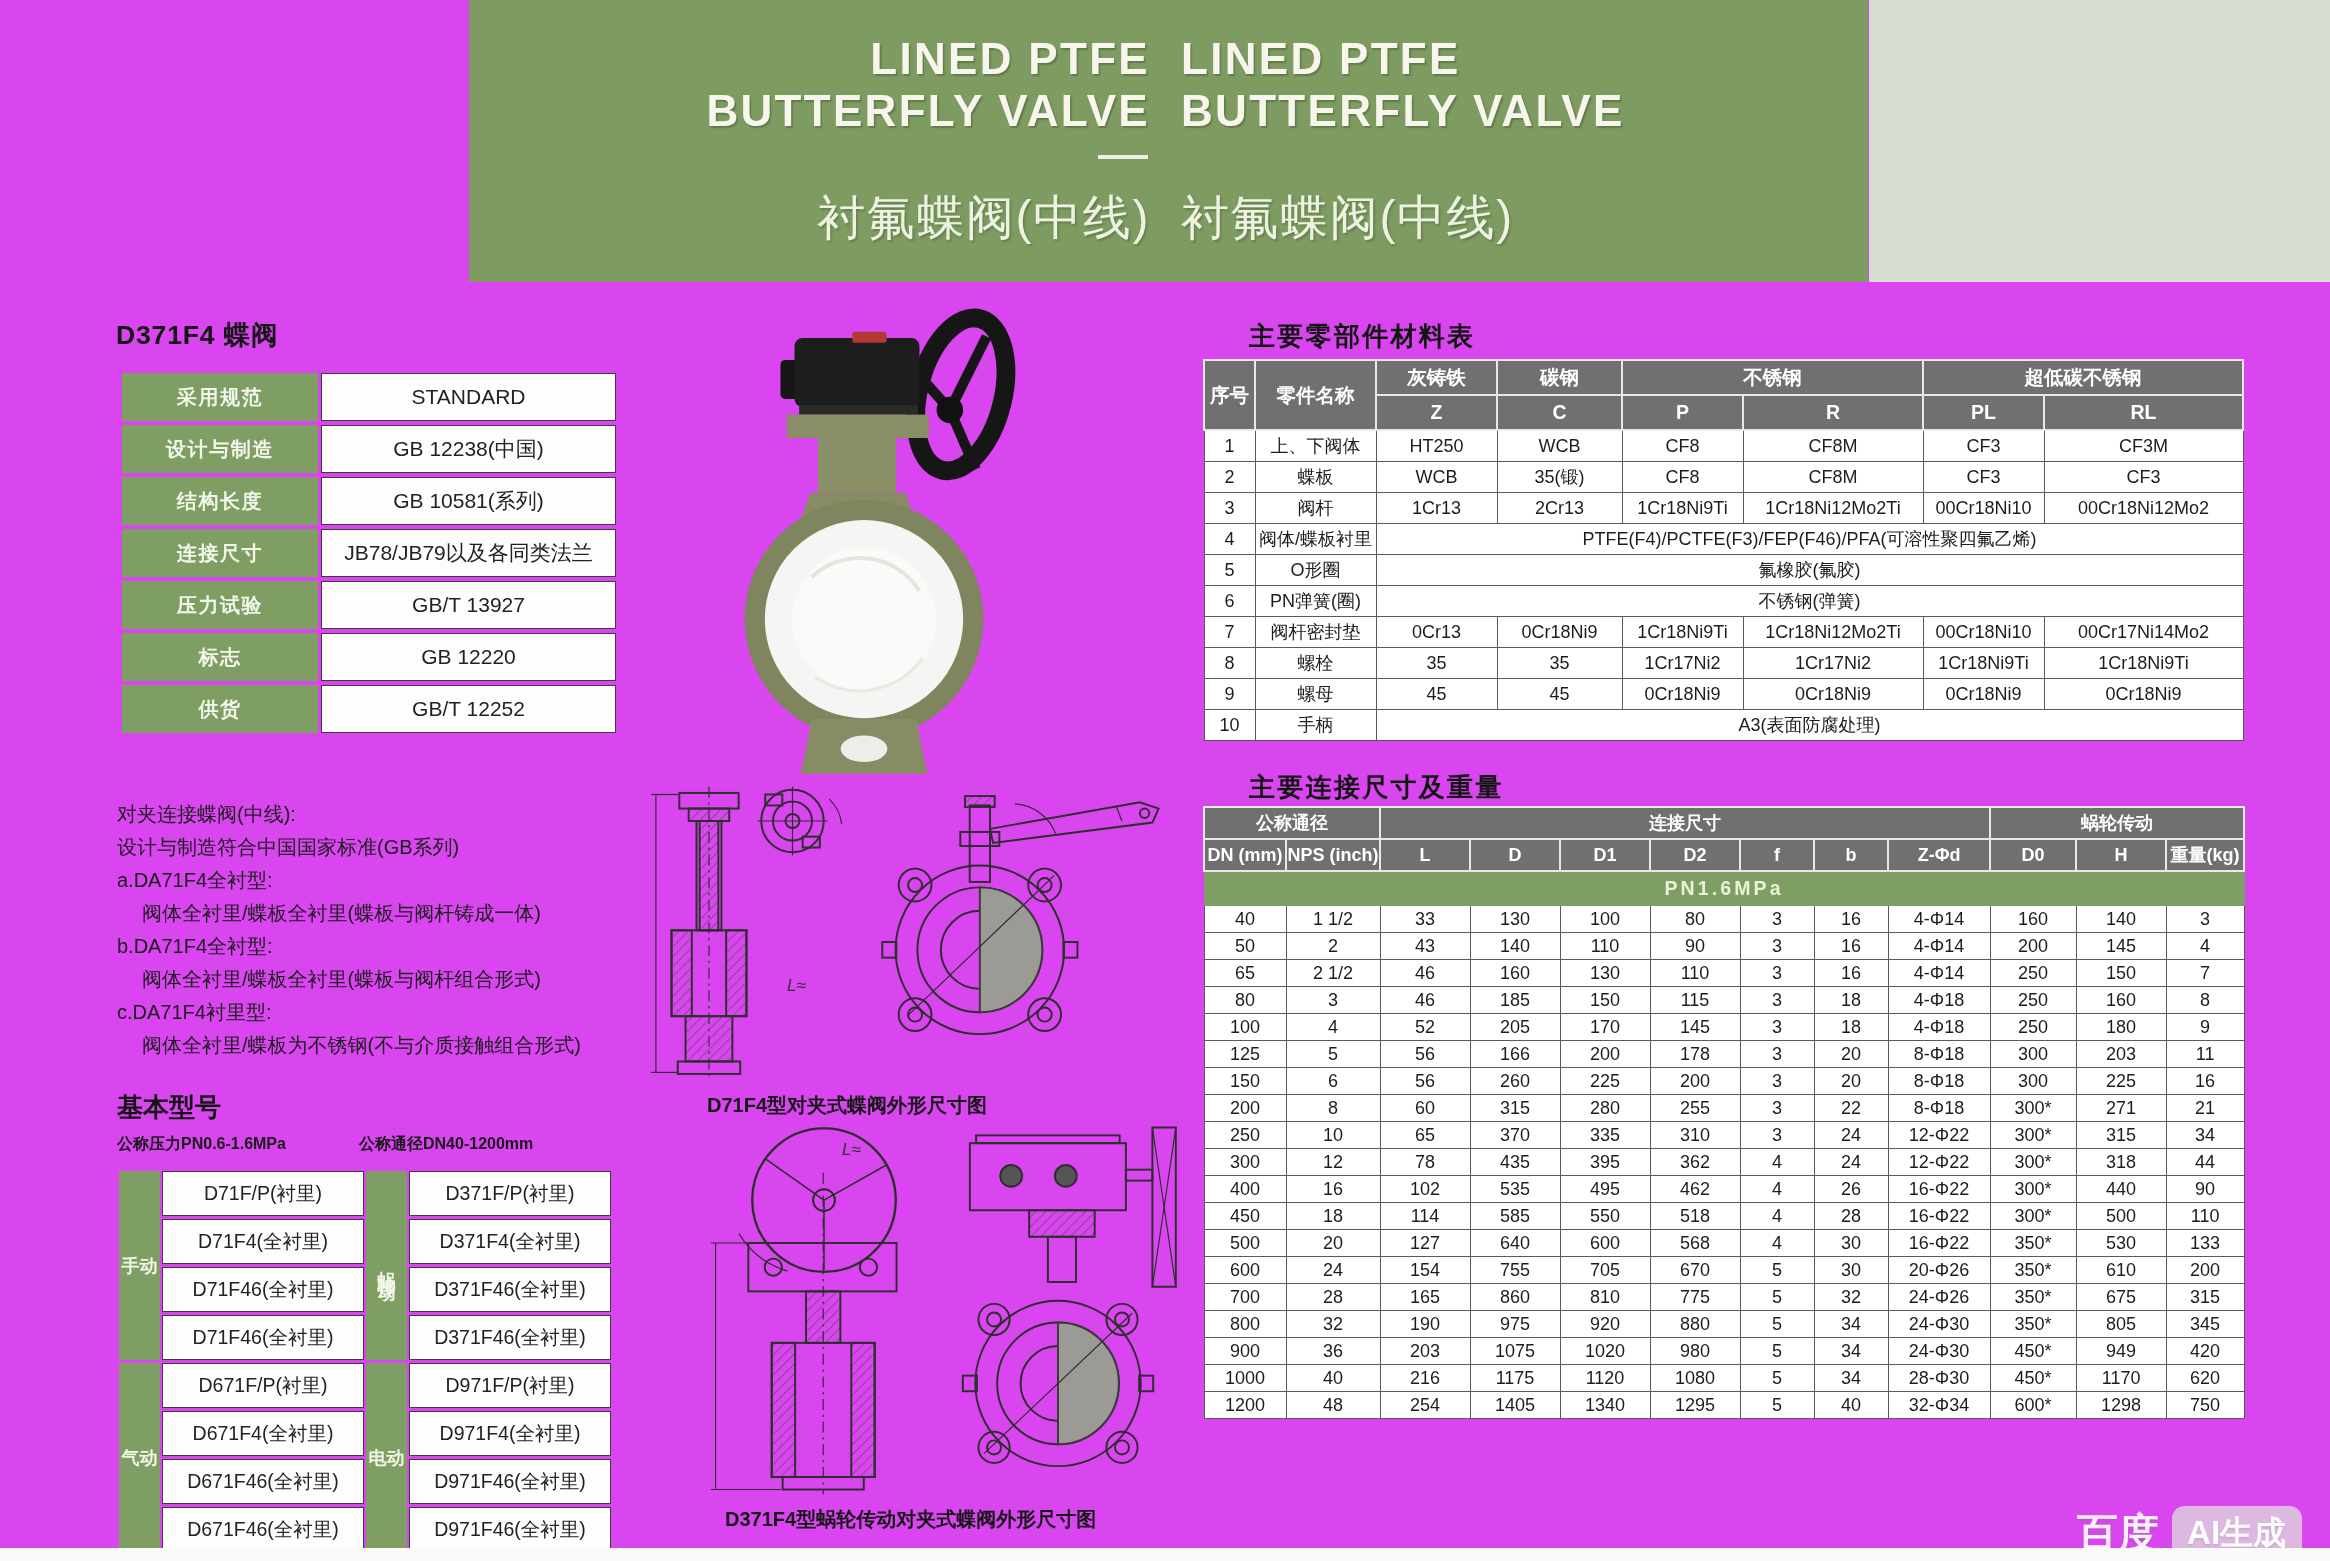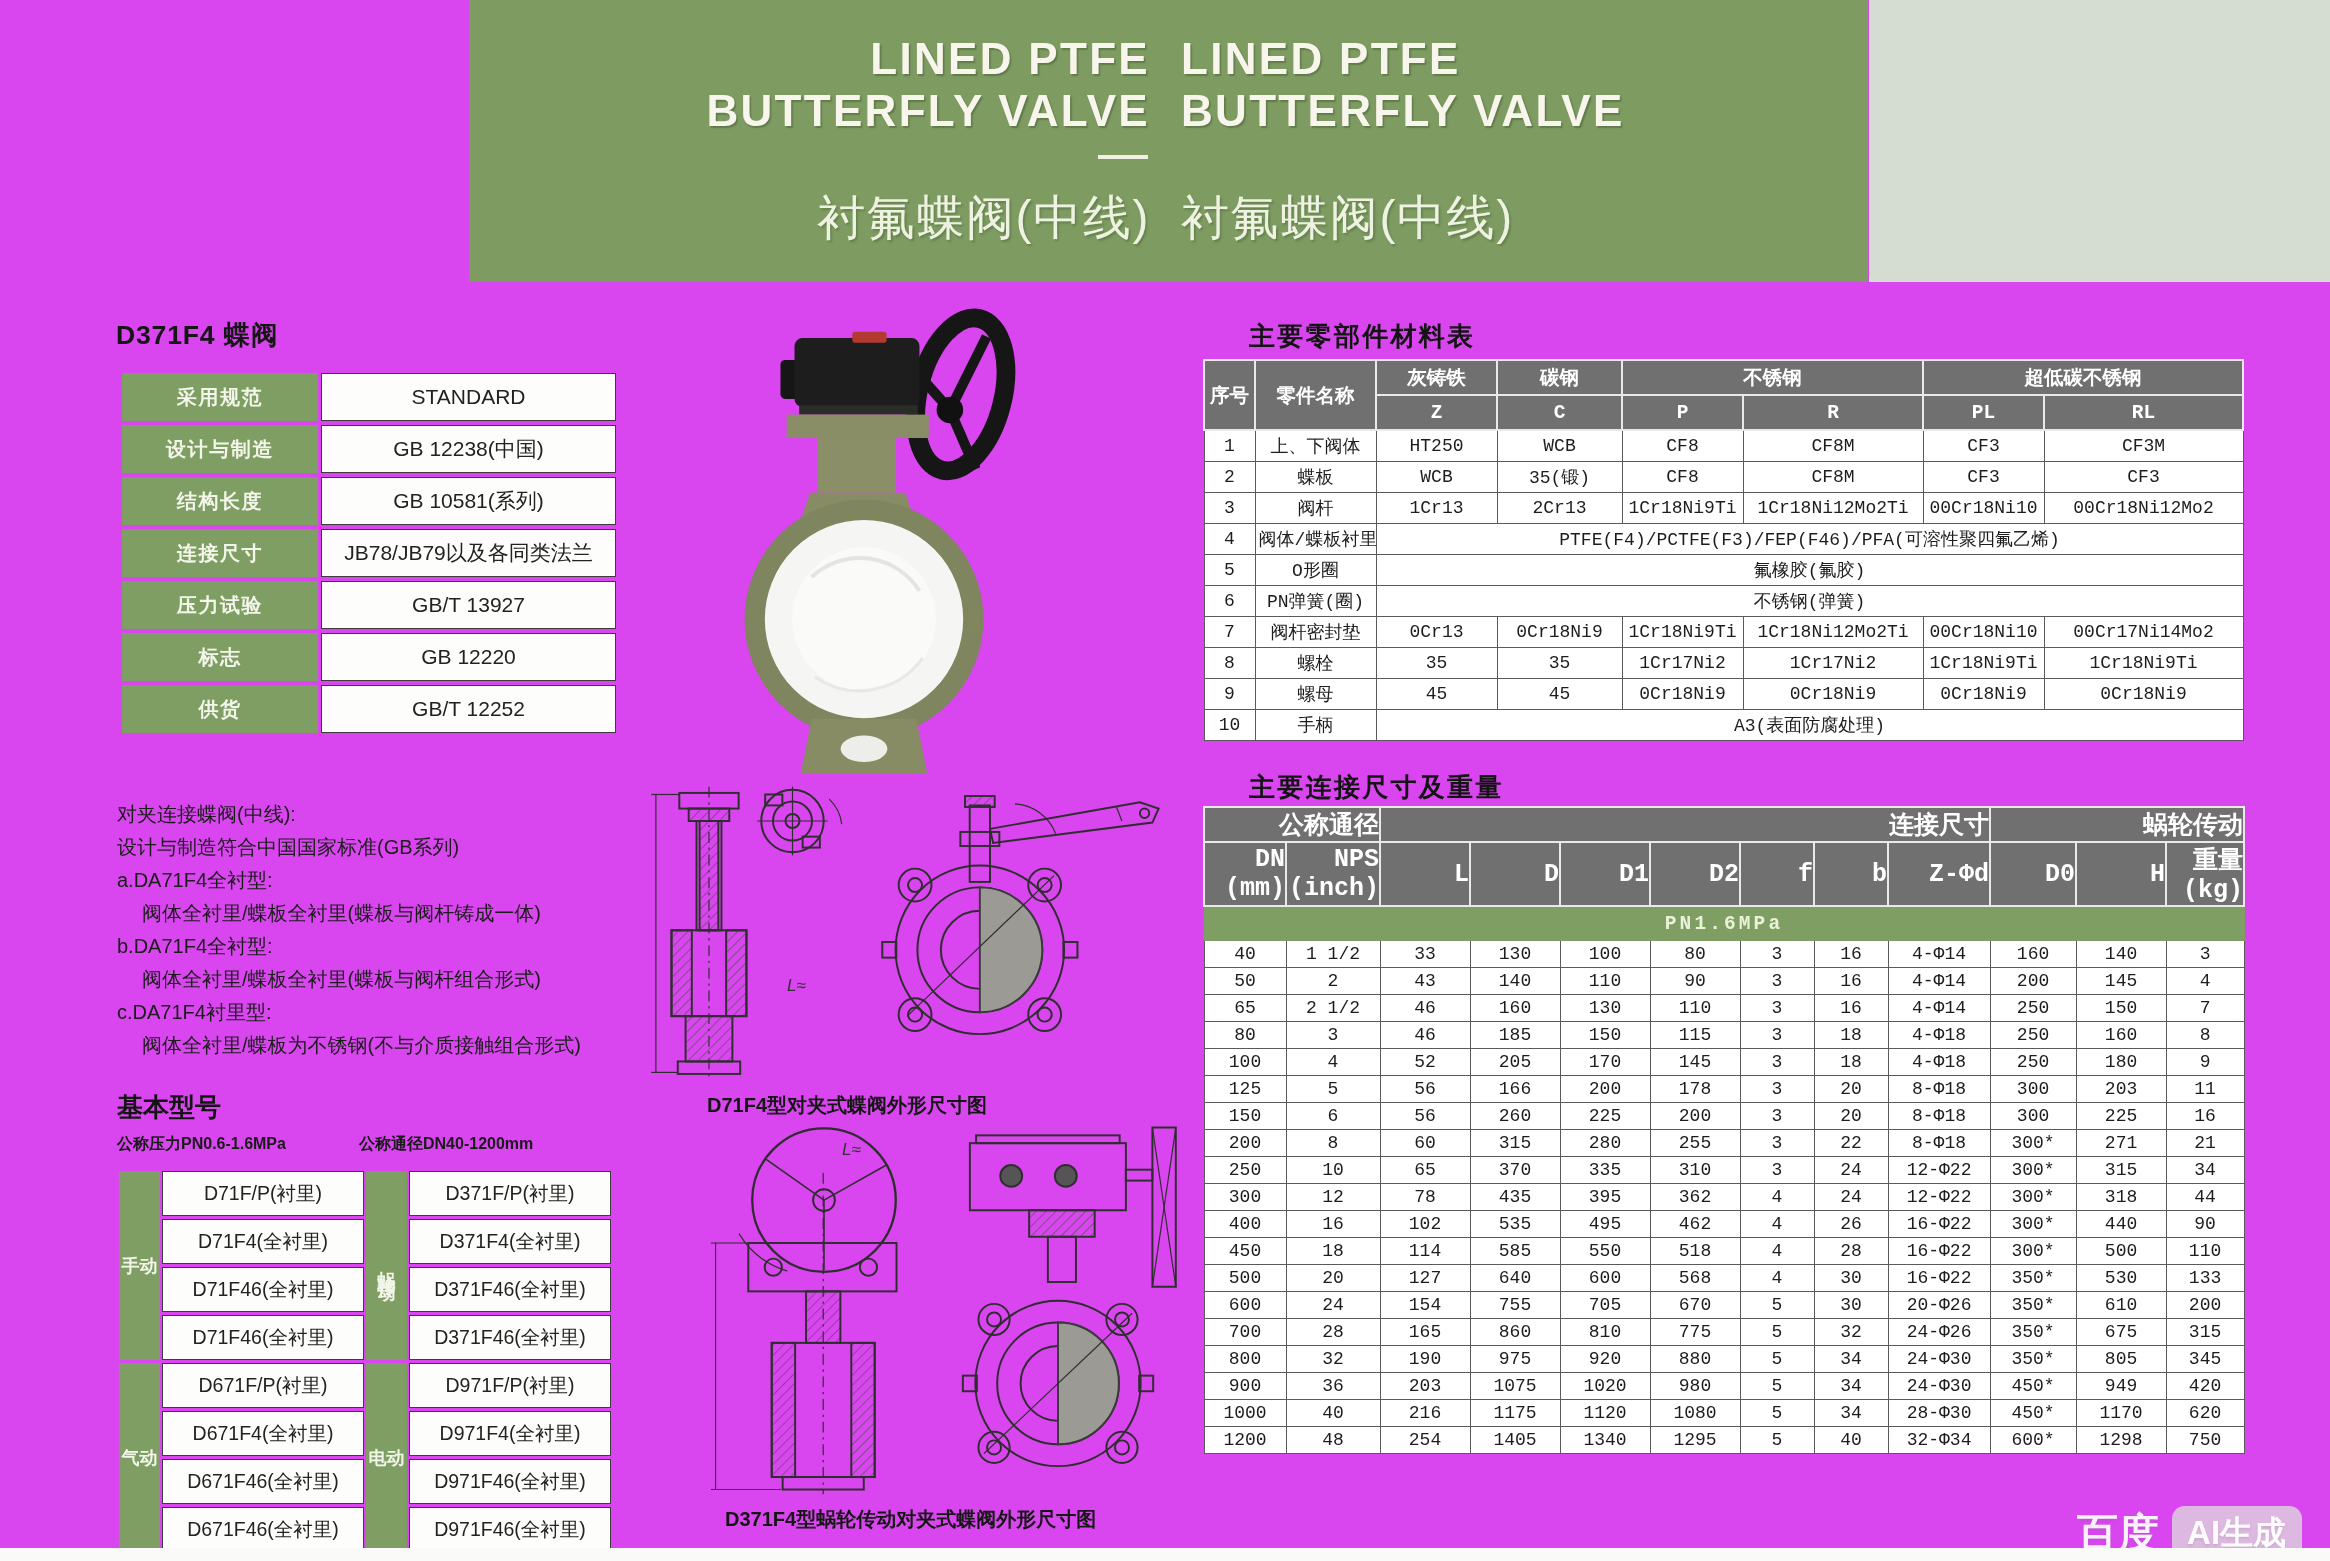--- a/index.html
+++ b/index.html
@@ -38,26 +38,26 @@
   .mt-left{left:117px;} .mt-right{left:364px;}
   .model-table td{vertical-align:middle;}
   td.mlabel{background:#7f9e63;color:#f2f6e8;width:39px;font-size:18px;font-weight:bold;text-align:center;}
   td.mlabel.vert{writing-mode:vertical-rl;letter-spacing:4.7px;}
   td.mcell{background:#fdfdfc;border:1.6px solid #3c3c3c;width:198px;height:41px;text-align:center;font-size:19.5px;color:#222;white-space:nowrap;}
 
   
   .tbl-title{position:absolute;font-size:26px;font-weight:bold;color:#141414;letter-spacing:2.3px;}
   #materials-title{left:1249px;top:319px;}
   #dims-title{left:1249px;top:770px;}
-  table.big{position:absolute;left:1203px;border-collapse:collapse;table-layout:fixed;font-family:Liberation Mono, monospace;}
+  table.big{position:absolute;left:1203px;border-collapse:collapse;table-layout:fixed;}
   #materials-table{top:359px;width:1039px;}
   #materials-table th{background:#707070;color:#fff;font-size:19.5px;font-weight:bold;border:2.3px solid #e9e9e7;height:33px;padding:0;}
   #materials-table td{background:#fff;border:1.6px solid #5a5a5a;font-size:18px;color:#1d1d1d;text-align:center;height:30px;padding:0 3.1px;overflow:hidden;white-space:nowrap;}
   #dims-table{top:806px;width:1039px;}
-  #dims-table th{background:#707070;color:#fff;font-size:25px;font-weight:bold;border:2.3px solid #e9e9e7;height:30px;padding:0;text-align:right;}
+  #dims-table th{background:#707070;color:#fff;font-size:18px;font-weight:bold;border:2.3px solid #e9e9e7;height:30px;padding:0;}
   #dims-table td{background:#fff;border:1.6px solid #5a5a5a;font-size:18px;color:#1d1d1d;text-align:center;height:26px;padding:0;}
   #dims-table td.band{background:#7f9e63;color:#e9f2d6;font-weight:bold;letter-spacing:3.1px;font-size:19.5px;height:33px;border:1.6px solid #7f9e63;}
 
   
   .photo{position:absolute;left:718px;top:291px;width:406px;height:483px;}
   .drawing1{position:absolute;left:648px;top:782px;width:531px;height:306px;}
   .drawing2{position:absolute;left:664px;top:1126px;width:515px;height:376px;}
   .caption{position:absolute;font-size:20px;font-weight:600;color:#161616;white-space:nowrap;}
   .cap1{left:707px;top:1092px;}
   .cap2{left:725px;top:1506px;}

